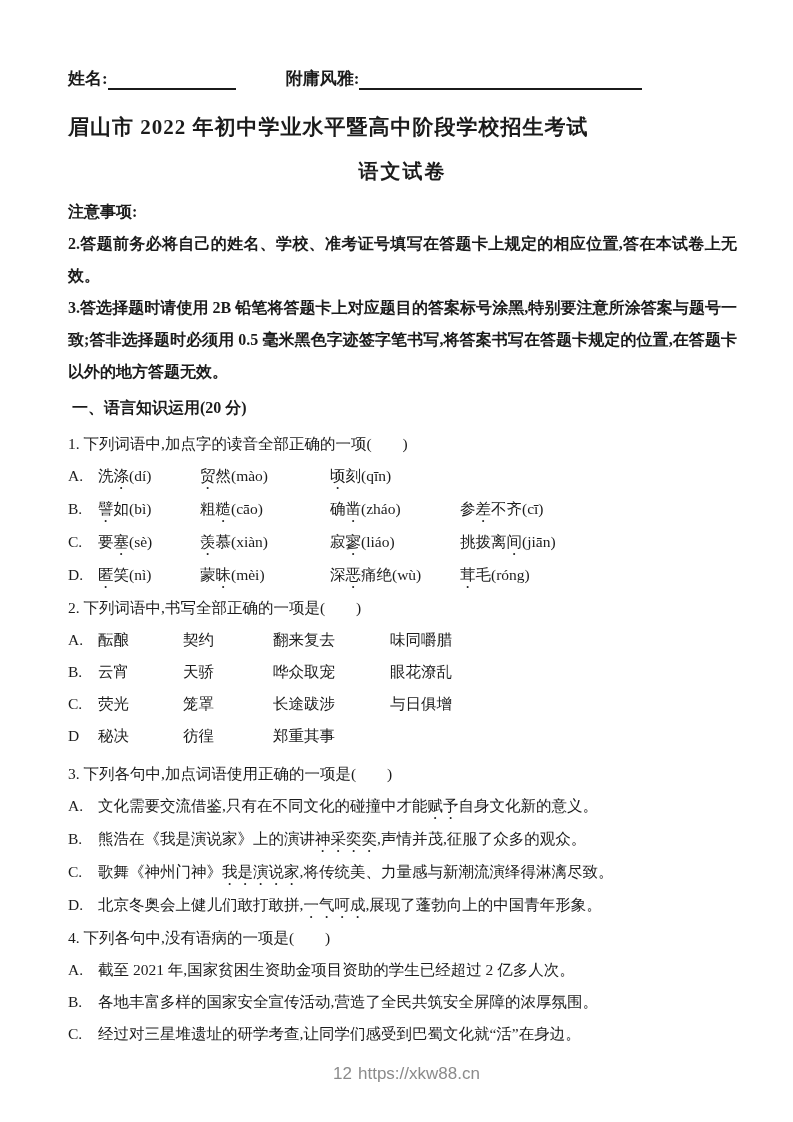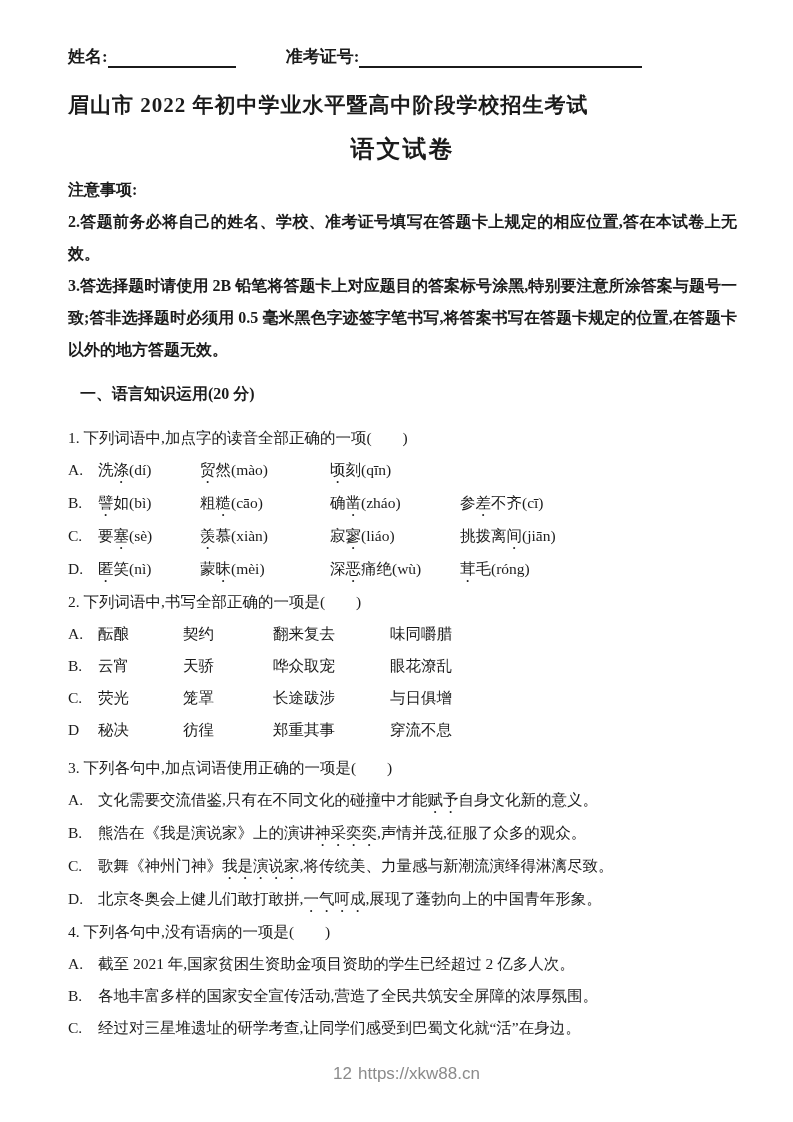--- a/index.html
+++ b/index.html
@@ -4,49 +4,49 @@
 <style>
   html,body{margin:0;padding:0;}
   body{
     width:793px;height:1122px;
     background:#ffffff;
     color:#1b1b1b;
     font-family:"Liberation Serif","DejaVu Serif",serif;
     position:relative;
     overflow:hidden;
   }
-  .page{padding:46px 56px 0 68px;}
+  .page{padding:68px 56px 0 68px;}
 
   
   .head-row{
     display:flex;align-items:flex-end;
     font-weight:bold;font-size:17px;line-height:22px;
   }
   .blank{border-bottom:2px solid #1b1b1b;height:20px;display:inline-block;}
   .blank-name{width:128px;}
   .blank-id{width:283px;}
   .id-label{margin-left:50px;}
 
   
   h1.title{
     font-size:21px;line-height:30px;
     font-weight:bold;margin:22px 0 0 0;letter-spacing:1px;
   }
   h2.subtitle{
-    font-size:24px;line-height:30px;text-align:center;
+    font-size:20px;line-height:30px;text-align:center;
     font-weight:bold;margin:14px 0 10px 0;letter-spacing:2px;
   }
 
   
   .notes p{
     margin:0;font-weight:bold;font-size:16px;line-height:32px;
     text-align:justify;
   }
   .section-heading{
-    margin:12px;font-weight:bold;font-size:16px;line-height:32px;
+    margin:4px;font-weight:bold;font-size:16px;line-height:32px;
   }
 
   
   .stem{margin:0;font-size:15.5px;line-height:32px;}
   .qrow{display:grid;font-size:15.5px;line-height:32px;}
   .g1{grid-template-columns:30px 102px 130px 130px 1fr;}
   .g2{grid-template-columns:30px 85px 90px 117px 1fr;}
   .opt{display:flex;font-size:15.5px;line-height:32px;}
   .opt .lab{flex:0 0 30px;}
   .opt .otext{flex:1;}
@@ -70,21 +70,21 @@
   .footer .pagenum{margin-right:6px;margin-left:20px;}
 </style>
 </head>
 <body>
 
 <div class="page">
 
   <div class="head-row">
     <span>姓名:</span>
     <span class="blank blank-name"></span>
-    <span class="id-label">准考证号:</span>
+    <span class="id-label">附庸风雅:</span>
     <span class="blank blank-id"></span>
   </div>
 
   <h1 class="title">眉山市 2022 年初中学业水平暨高中阶段学校招生考试</h1>
   <h2 class="subtitle">语文试卷</h2>
 
   <div class="notes">
     <p>注意事项:</p>
     <p>2.答题前务必将自己的姓名、学校、准考证号填写在答题卡上规定的相应位置,答在本试卷上无效。</p>
     <p>3.答选择题时请使用 2B 铅笔将答题卡上对应题目的答案标号涂黑,特别要注意所涂答案与题号一致;答非选择题时必须用 0.5 毫米黑色字迹签字笔书写,将答案书写在答题卡规定的位置,在答题卡以外的地方答题无效。</p>
@@ -149,21 +149,20 @@
       <span class="cell">荧光</span>
       <span class="cell">笼罩</span>
       <span class="cell">长途跋涉</span>
       <span class="cell">与日俱增</span>
     </div>
     <div class="qrow g2">
       <span class="lab">D</span>
       <span class="cell">秘决</span>
       <span class="cell">彷徨</span>
       <span class="cell">郑重其事</span>
-      <span class="cell">穿流不息</span>
     </div>
   </div>
 
   <div class="q3-block">
     <p class="stem">3. 下列各句中,加点词语使用正确的一项是(　　)</p>
 
     <div class="opt">
       <span class="lab">A.</span>
       <span class="otext"><span>文化需要交流借鉴,只有在不同文化的碰撞中才能</span><span class="em-dot">赋予</span><span>自身文化新的意义。</span></span>
     </div>

